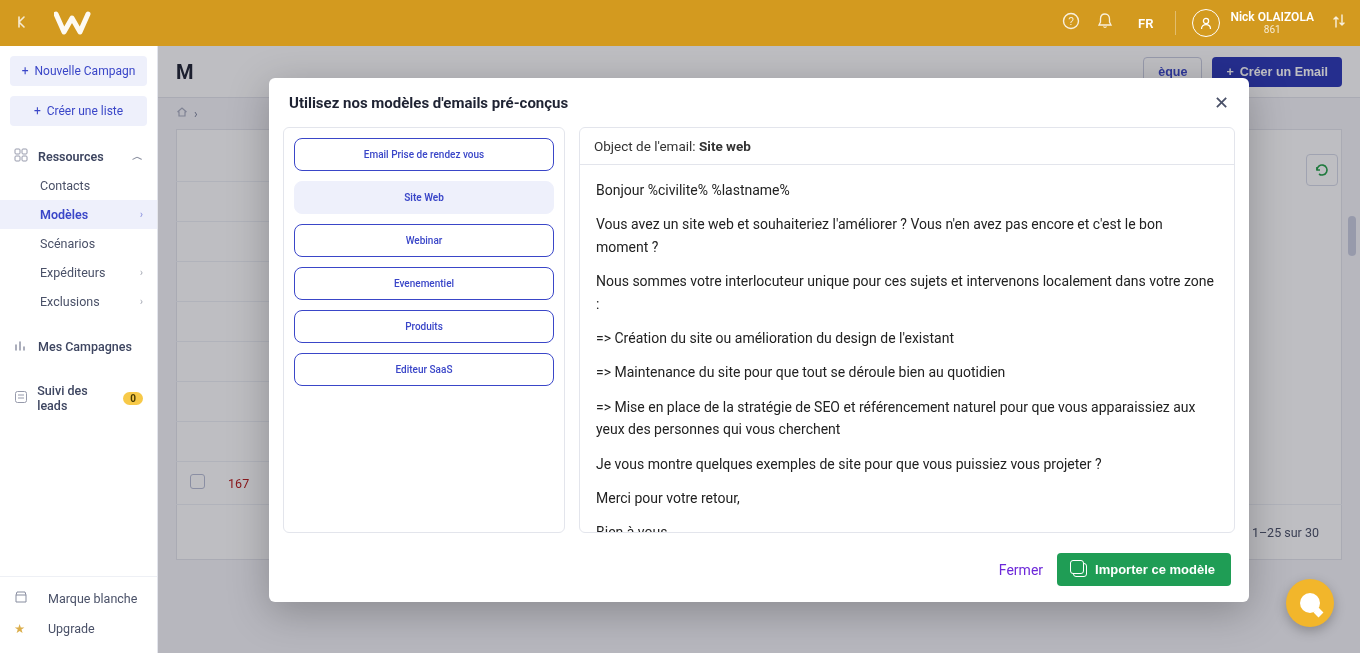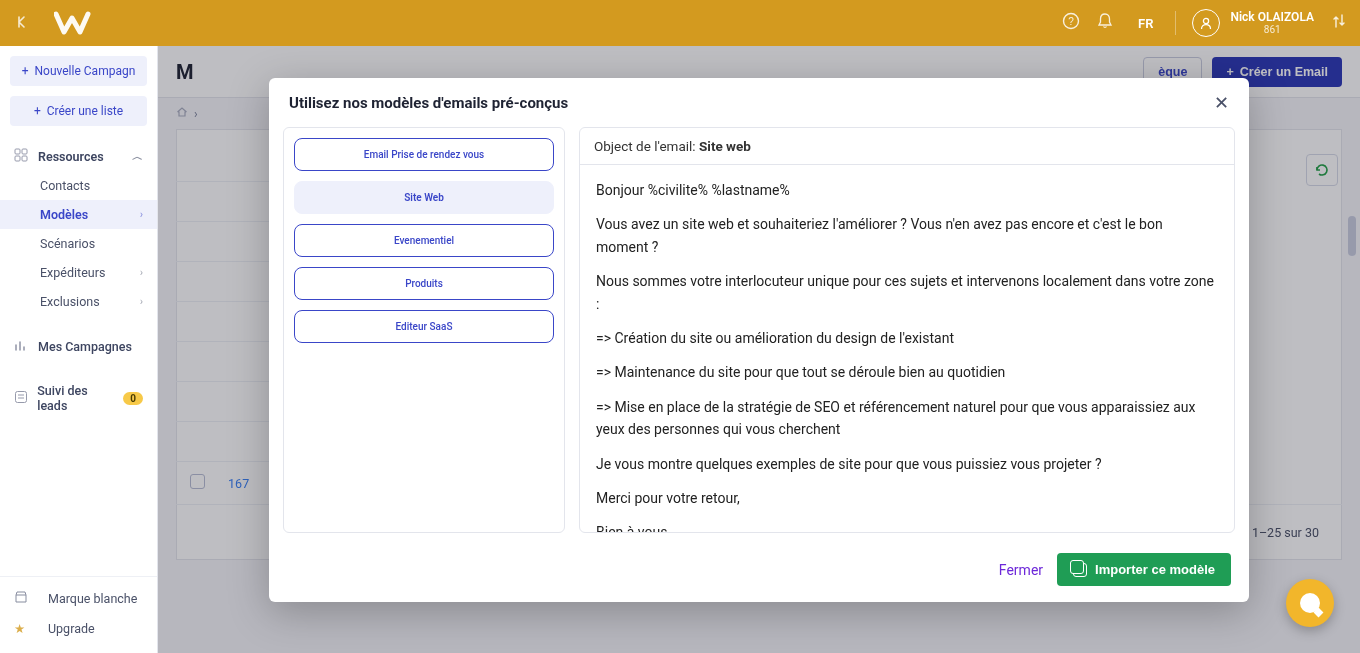--- a/index.html
+++ b/index.html
@@ -112,21 +112,21 @@
   .table-wrap { padding: 0 18px; }
   .refresh-box {
     position:absolute; right:22px; top:108px;
     width:32px; height:32px; border:1px solid #d6dae8; border-radius:4px;
     display:flex; align-items:center; justify-content:center; background:#fff;
     color:#24a148; cursor:pointer;
   }
   .tbl { width:100%; border-collapse:collapse; background:#fff; border:1px solid #e3e5ec; }
   .tbl td { border-bottom:1px solid #eef0f5; padding:12px 10px; font-size:12.5px; color:#4a5168; vertical-align:middle;}
   .tbl td.chk { width:38px; text-align:center; }
-  .tbl td.id  { width:46px; color:#3b82f6;}
+  .tbl td.id  { width:46px; color:#b91c1c;}
   .tbl td.name { width:170px; }
   .tbl td.name a { color:#d39a1f; text-decoration:none; font-weight:500;}
   .tbl td.subj { width:160px; color:#333; }
   .tbl td.type { width:100px; }
   .tbl td.dash { width:110px; color:#9aa0b5; }
   .tbl td.date { width:220px; }
   .tbl td.actions { width:110px; text-align:right; white-space:nowrap; }
   .tbl td.actions span { display:inline-block; width:22px; text-align:center; cursor:pointer; }
   .dots { color:#7a8099; }
   .edit { color:#3a46c8; }
@@ -454,20 +454,21 @@
     <div class="modal-backdrop">
       <div class="modal">
         <div class="modal-head">
           <h2>Utilisez nos modèles d'emails pré-conçus</h2>
           <span class="close">✕</span>
         </div>
         <div class="modal-body">
           <div class="tpl-list">
             <div class="tpl-btn">Email Prise de rendez vous</div>
             <div class="tpl-btn selected">Site Web</div>
+            <div class="tpl-btn">Webinar</div>
             <div class="tpl-btn">Evenementiel</div>
             <div class="tpl-btn">Produits</div>
             <div class="tpl-btn">Editeur SaaS</div>
           </div>
           <div class="preview">
             <div class="preview-head">
               <span>Object de l'email: </span><b>Site web</b>
             </div>
             <div class="preview-body">
               <p>Bonjour %civilite% %lastname%</p>

